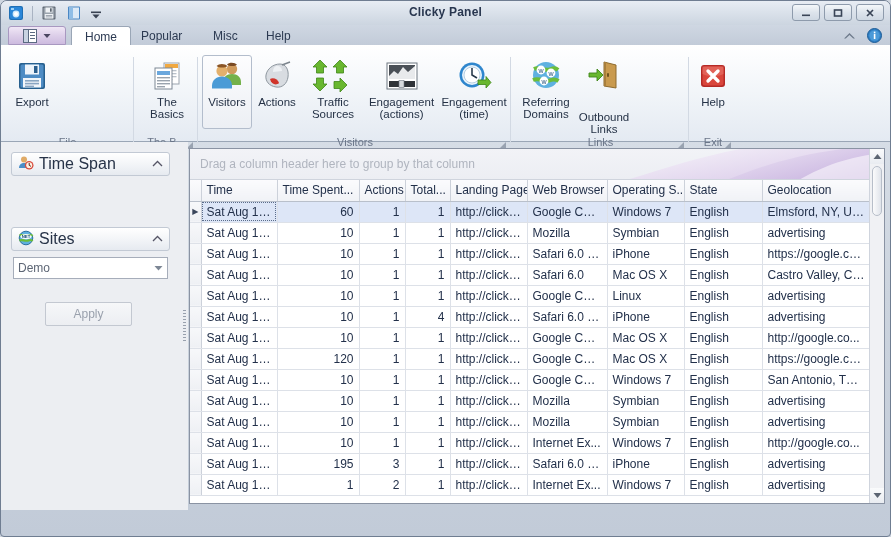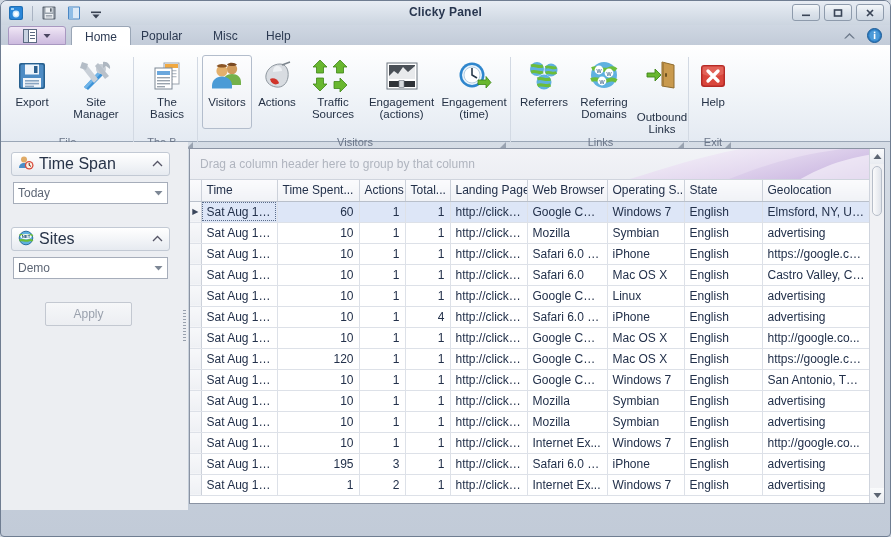--- a/index.html
+++ b/index.html
@@ -312,34 +312,20 @@
               <rect x="9" y="4.5" width="14" height="10" fill="#eef4fa"></rect>
               <rect x="18" y="6" width="3.5" height="7" fill="#2b5f8d"></rect>
               <rect x="7" y="18" width="18" height="9.5" fill="#f2f6fa"></rect>
               <rect x="9" y="20" width="14" height="1.6" fill="#8aa6c2"></rect>
               <rect x="9" y="22.8" width="14" height="1.6" fill="#8aa6c2"></rect>
               <rect x="9" y="25.6" width="9" height="1.4" fill="#8aa6c2"></rect>
             </svg>
           </span>
           <span class="lbl">Export</span>
         </div>
-        <div class="ritem" style="width:74px;">
-          <span class="ico">
-            <svg width="36" height="32" viewBox="0 0 36 32">
-              <path d="M6 27 L22 10 L26 14 L10 30 Z" fill="#3d93d8"></path>
-              <path d="M6 27 L22 10 L24 12 L8 29 Z" fill="#6fb4e8"></path>
-              <circle cx="23" cy="9" r="5" fill="#c5ccd4"></circle>
-              <path d="M20 3 L31 16 L27 19 L17 6 Z" fill="#b9c1ca"></path>
-              <path d="M25 2 C29 1, 33 5, 32 9 L28 6 L25 8 Z" fill="#aeb7c1"></path>
-              <path d="M8 4 L20 19 L16 23 L5 9 Z" fill="#c9d0d8"></path>
-              <path d="M4 2 L10 4 L8 10 L2 8 Z" fill="#b3bcc6"></path>
-            </svg>
-          </span>
-          <span class="lbl">Site Manager</span>
-        </div>
       </div>
       <div class="rgroup-label">File</div>
       <span class="rgroup-dialog">
         <svg width="8" height="8" viewBox="0 0 8 8">
             <path d="M0 7 L7 7 L7 0 Z" fill="#99a3b1"></path>
           </svg>
       </span>
       <div class="rgroup-sep" style="left:132px;"></div>
     </div>
 
@@ -445,33 +431,20 @@
       <span class="rgroup-dialog">
         <svg width="8" height="8" viewBox="0 0 8 8">
             <path d="M0 7 L7 7 L7 0 Z" fill="#99a3b1"></path>
           </svg>
       </span>
       <div class="rgroup-sep" style="left:311px;"></div>
     </div>
 
     <div class="rgroup" style="left:511px; width:177px;">
       <div class="rgroup-items" style="left:3px;">
-        <div class="ritem" style="width:58px;">
-          <span class="ico">
-            <svg width="34" height="32" viewBox="0 0 34 32">
-              <circle cx="10" cy="9" r="7" fill="#5fb1e0"></circle>
-              <path d="M4 6 C8 4, 11 8, 16 6 M4 12 C9 10, 12 14, 16 12" stroke="#6cbd3a" stroke-width="3" fill="none"></path>
-              <circle cx="24" cy="10" r="6.5" fill="#5fb1e0"></circle>
-              <path d="M18.5 7.5 C22 5.5, 25 9, 29.5 7.5 M18.5 13 C23 11, 25.5 14.5, 29.5 12.5" stroke="#6cbd3a" stroke-width="2.8" fill="none"></path>
-              <circle cx="17" cy="22" r="7.5" fill="#5fb1e0"></circle>
-              <path d="M10.5 19 C14.5 17, 18 21, 23.5 19 M10.5 25.5 C15 23.5, 18.5 27, 23.5 25" stroke="#6cbd3a" stroke-width="3.2" fill="none"></path>
-            </svg>
-          </span>
-          <span class="lbl">Referrers</span>
-        </div>
         <div class="ritem" style="width:62px;">
           <span class="ico">
             <svg width="34" height="32" viewBox="0 0 34 32">
               <circle cx="17" cy="15" r="13" fill="#5fb1e0"></circle>
               <path d="M5 9 C11 6, 15 12, 22 9 C26 7.5, 28 9, 29 10 M4 20 C11 17, 15 23, 22 20 C26 18.5, 28 20, 29.5 21" stroke="#6cbd3a" stroke-width="4" fill="none"></path>
               <circle cx="12" cy="10" r="4.4" fill="#ffffff"></circle>
               <text x="12" y="13" font-size="7" text-anchor="middle" font-family="Liberation Sans, sans-serif" fill="#23507a">w</text>
               <circle cx="22" cy="13" r="4.4" fill="#ffffff"></circle>
               <text x="22" y="16" font-size="7" text-anchor="middle" font-family="Liberation Sans, sans-serif" fill="#23507a">w</text>
               <circle cx="15" cy="21" r="4.4" fill="#ffffff"></circle>
@@ -541,28 +514,20 @@
           </svg>
         </span>
         <span class="ptitle">Time Span</span>
         <span>
           <svg width="11" height="8" viewBox="0 0 11 8">
               <path d="M1 6 L5.5 1.5 L10 6" stroke="#556" stroke-width="1.3" fill="none"></path>
             </svg>
         </span>
       </div>
 
-      <div class="combo" style="top:40px;">
-        <span class="cval">Today</span>
-        <span class="carrow">
-          <svg width="9" height="6" viewBox="0 0 9 6">
-              <path d="M0.5 1 L8.5 1 L4.5 5.5 Z" fill="#7d8795"></path>
-            </svg>
-        </span>
-      </div>
 
       <div class="panel-head" style="top:85px;">
         <span>
           <svg width="16" height="16" viewBox="0 0 16 16">
             <circle cx="8" cy="8" r="6.8" fill="#5fb1e0" stroke="#2c6e9e"></circle>
             <path d="M1.5 5.5 C5 3.8, 7 7, 11 5.3 C13 4.5, 14 5.4, 14.6 6 M1.4 10.5 C5 8.8, 7 12, 11 10.3 C13 9.5, 14 10.4, 14.6 11" stroke="#6cbd3a" stroke-width="2.2" fill="none"></path>
             <ellipse cx="8" cy="6.6" rx="5.6" ry="2.6" fill="#ffffff" opacity="0.92"></ellipse>
             <text x="8" y="7.9" font-size="4.3" text-anchor="middle" font-family="Liberation Sans, sans-serif" fill="#1d4f7a" font-weight="bold">NET</text>
           </svg>
         </span>

